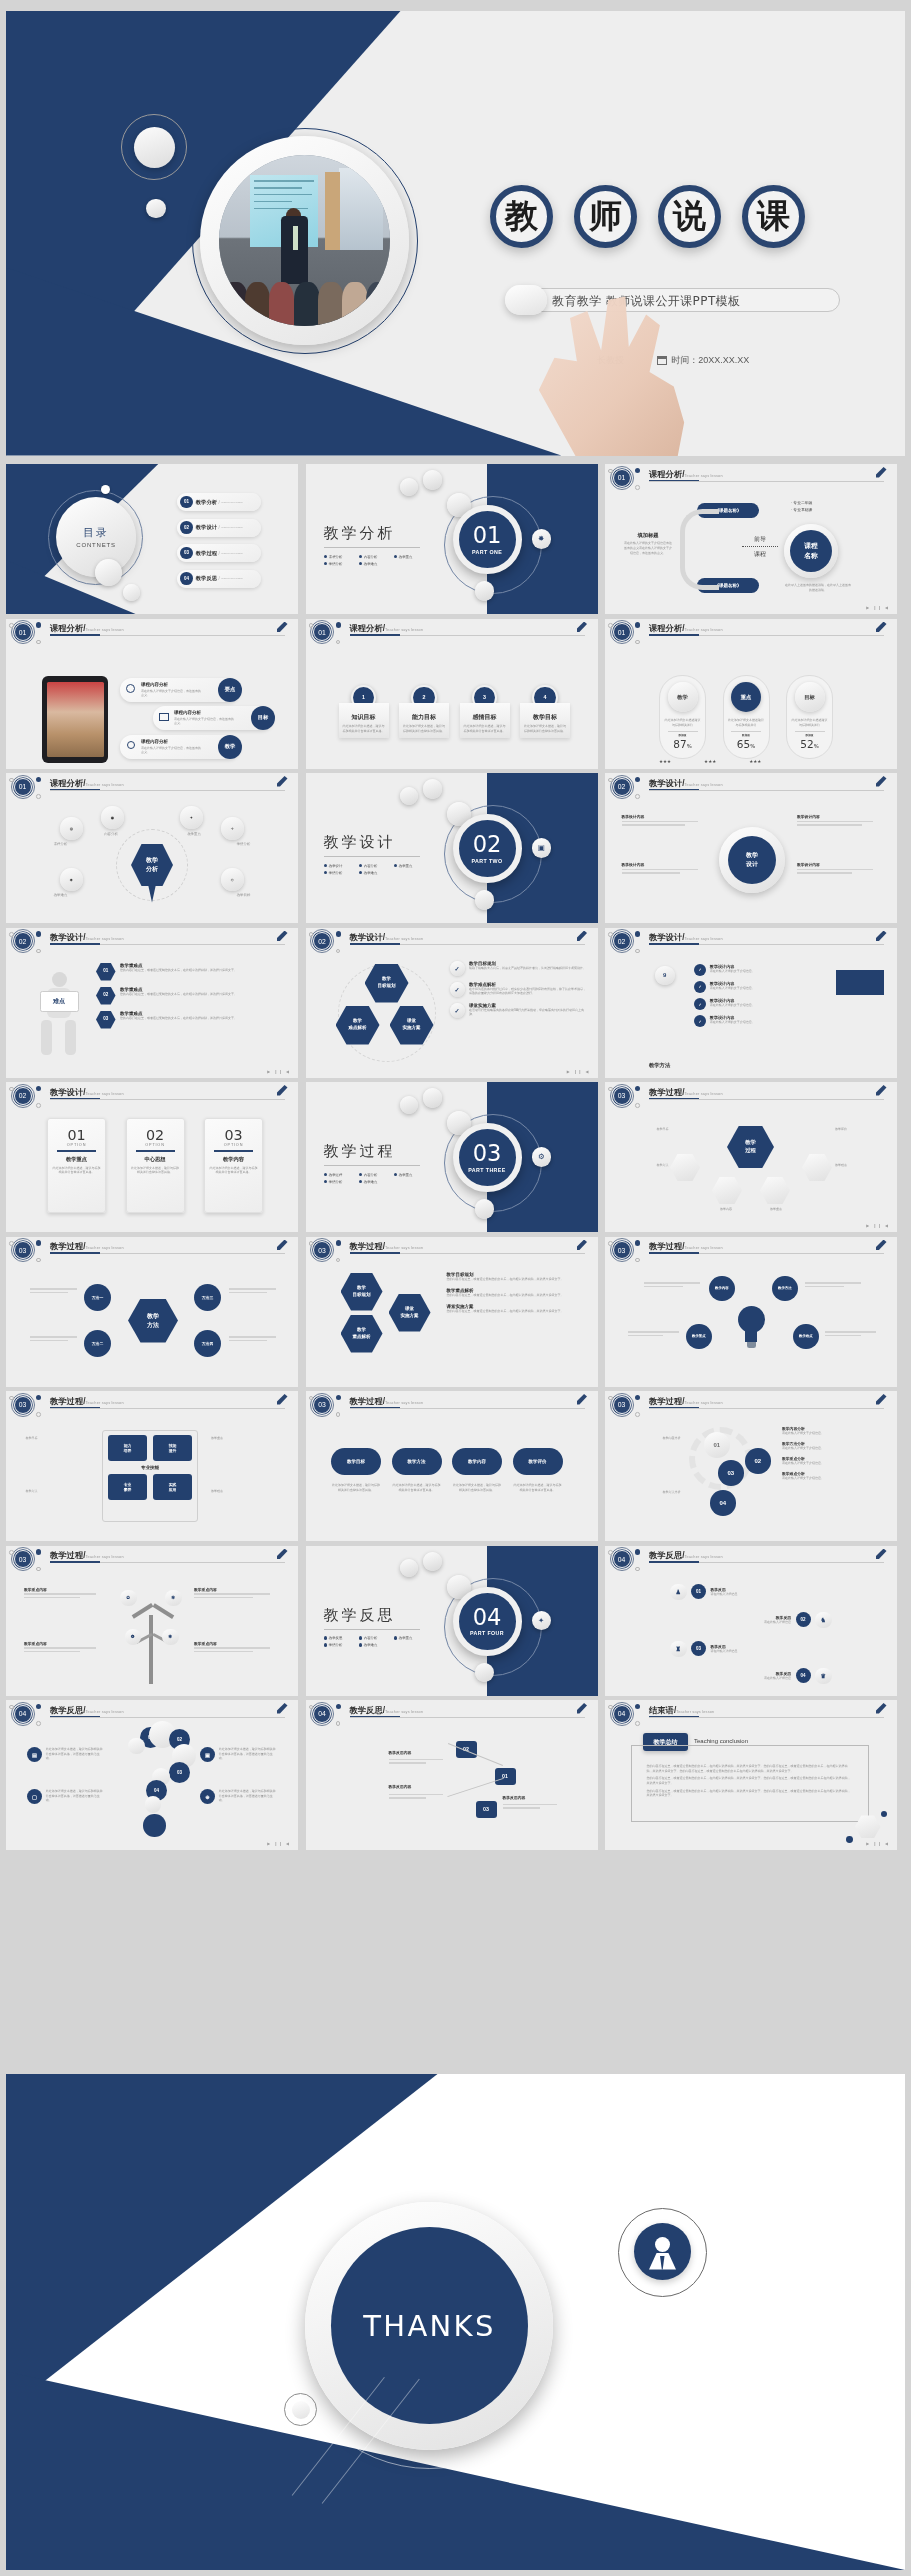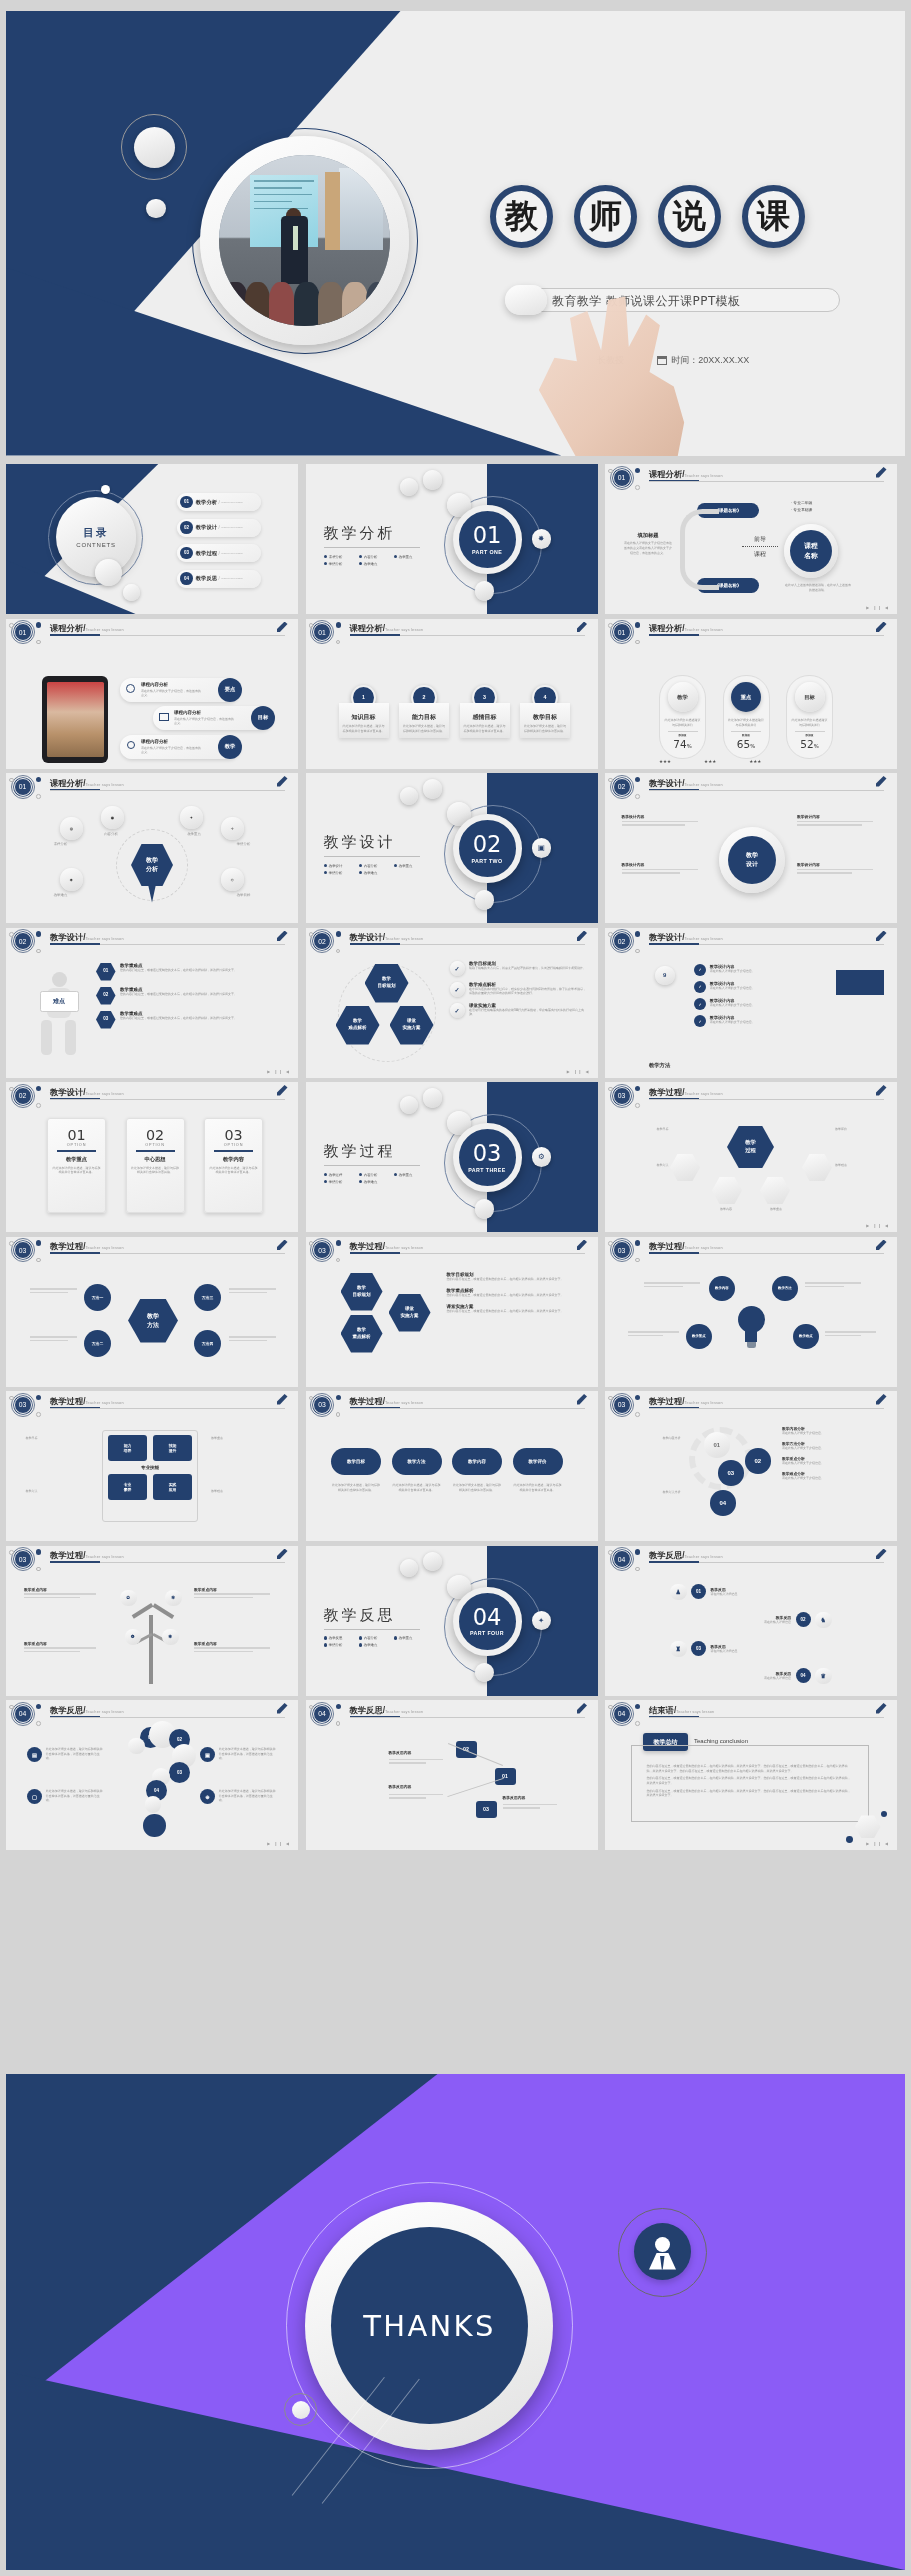--- a/index.html
+++ b/index.html
@@ -164,21 +164,21 @@
   .cir { border-radius:50%; background:#23406e; color:#fff; display:flex; align-items:center; justify-content:center; font-weight:700; }
   .cir.lightc { background:linear-gradient(160deg,#fdfdfd,#dedede); color:#3a3a3a; }
   .tl { font-size:4.5px; font-weight:700; color:#2f2f2f; }
   .bd { font-size:3px; color:#8d8d8d; line-height:1.55; }
   .fake-lines i { display:block; height:1.5px; background:#d2d2d2; margin:1.9px 0; }
   .nav-dots { position:absolute; right:7.5px; bottom:3.8px; font-size:3.8px; color:#9d9d9d; letter-spacing:1.5px; }
 
   
   .thanks {
     position: absolute; left: 6px; top: 2074px; width: 899px; height: 496px;
-    background: #8b5cf6; overflow: hidden;
+    background: #ffffff; overflow: hidden;
   }
   .thanks-tri { position:absolute; left:0; top:0; width:100%; height:100%; background:#23406e;
     clip-path: polygon(0 0, 48% 0, 0 68%); }
   .thanks-tri2 { position:absolute; left:0; top:0; width:100%; height:100%; background:#23406e;
     clip-path: polygon(0 60%, 100% 100%, 0 100%); }
   .thanks-bigring {
     position:absolute; left:299px; top:128px; width:248px; height:248px; border-radius:50%;
     background: linear-gradient(160deg,#ffffff,#e2e2e2);
     box-shadow: 0 7.5px 19.5px rgba(0,0,0,.3);
   }
@@ -267,21 +267,21 @@
   </div>
 
   <div class="grid">
 
     <div class="thumb">
       <div style="position:absolute;inset:0;background:#eee"></div>
       <div style="position:absolute;left:0;top:0;width:173px;height:100%;background:#23406e;clip-path:polygon(0 0,88% 0,0 100%)"></div>
       <div style="position:absolute;left:0;bottom:0;width:135px;height:54px;background:#23406e;clip-path:polygon(0 0,0 100%,96% 100%)"></div>
       <div style="position:absolute;left:42px;top:25.6px;width:95px;height:95px;border-radius:50%;border:0.8px solid #7487a6"></div>
       <div style="position:absolute;left:50px;top:33px;width:80px;height:80px;border-radius:50%;background:linear-gradient(150deg,#fff,#dcdcdc);box-shadow:0 3.8px 10.5px rgba(0,0,0,.25);display:flex;flex-direction:column;align-items:center;justify-content:center">
-        <div style="font-size:10.5px;font-weight:700;color:#2a4570;letter-spacing:2.3px">目录</div>
+        <div style="font-size:10.5px;font-weight:400;color:#2a4570;letter-spacing:2.3px">目录</div>
         <div style="font-size:6px;color:#4b4b4b;letter-spacing:0.8px;margin-top:1.5px">CONTNETS</div>
       </div>
       <div style="position:absolute;left:95px;top:21px;width:9px;height:9px;border-radius:50%;background:#fff;box-shadow:0 0.8px 2.3px rgba(0,0,0,.35)"></div>
       <div style="position:absolute;left:89px;top:95px;width:27px;height:27px;border-radius:50%;background:linear-gradient(150deg,#fff,#dcdcdc);box-shadow:0 1.5px 4.5px rgba(0,0,0,.25)"></div>
       <div style="position:absolute;left:117px;top:120px;width:16.5px;height:16.5px;border-radius:50%;background:linear-gradient(150deg,#fff,#dcdcdc);box-shadow:0 1.5px 3.8px rgba(0,0,0,.22)"></div>
 
       <div style="position:absolute;left:171px;top:29px;width:84px;display:flex;flex-direction:column;gap:7.5px">
         <div class="card" style="height:18px;display:flex;align-items:center;padding-left:3px;border-radius:9px">
           <span class="cir" style="width:12.8px;height:12.8px;font-size:4.5px;flex:0 0 auto">01</span>
           <span style="font-size:5.3px;font-weight:700;color:#2f2f2f;margin-left:3px">教学分析</span>
@@ -466,21 +466,21 @@
         <div class="th-rule"></div>
         <div class="pencil"></div>
       </div>
       <div style="position:absolute;left:54px;top:56px;display:flex;gap:16.5px">
         <div style="width:47px;height:84px;border:0.8px solid #dcdcdc;border-radius:23px;background:#f3f3f3;position:relative">
           <div class="cir lightc" style="width:30px;height:30px;margin:6.8px auto 0;font-size:5.3px;box-shadow:0 1.5px 4.5px rgba(0,0,0,.18)">教学</div>
           <div class="bd" style="text-align:center;margin:6px 4.5px 0">此处添加详细文本描述建议与标题相关并符</div>
           <div style="border-top:0.8px solid #d0d0d0;margin:3px 7.5px 0"></div>
           <div style="text-align:center;margin-top:1.5px">
             <div style="font-size:2.6px;font-weight:700;color:#4a4a4a">数据值</div>
-            <div style="font-family:'DejaVu Sans',sans-serif;color:#3a3a3a"><span style="font-size:10.5px">74</span><span style="font-size:5.3px">%</span></div>
+            <div style="font-family:'DejaVu Sans',sans-serif;color:#3a3a3a"><span style="font-size:10.5px">87</span><span style="font-size:5.3px">%</span></div>
           </div>
         </div>
         <div style="width:47px;height:84px;border:0.8px solid #dcdcdc;border-radius:23px;background:#f3f3f3;position:relative">
           <div class="cir" style="width:30px;height:30px;margin:6.8px auto 0;font-size:5.3px;box-shadow:0 1.5px 4.5px rgba(0,0,0,.22)">重点</div>
           <div class="bd" style="text-align:center;margin:6px 4.5px 0">此处添加详细文本描述建议与标题相关并符</div>
           <div style="border-top:0.8px solid #d0d0d0;margin:3px 7.5px 0"></div>
           <div style="text-align:center;margin-top:1.5px">
             <div style="font-size:2.6px;font-weight:700;color:#4a4a4a">数据值</div>
             <div style="font-family:'DejaVu Sans',sans-serif;color:#3a3a3a"><span style="font-size:10.5px">65</span><span style="font-size:5.3px">%</span></div>
           </div>

